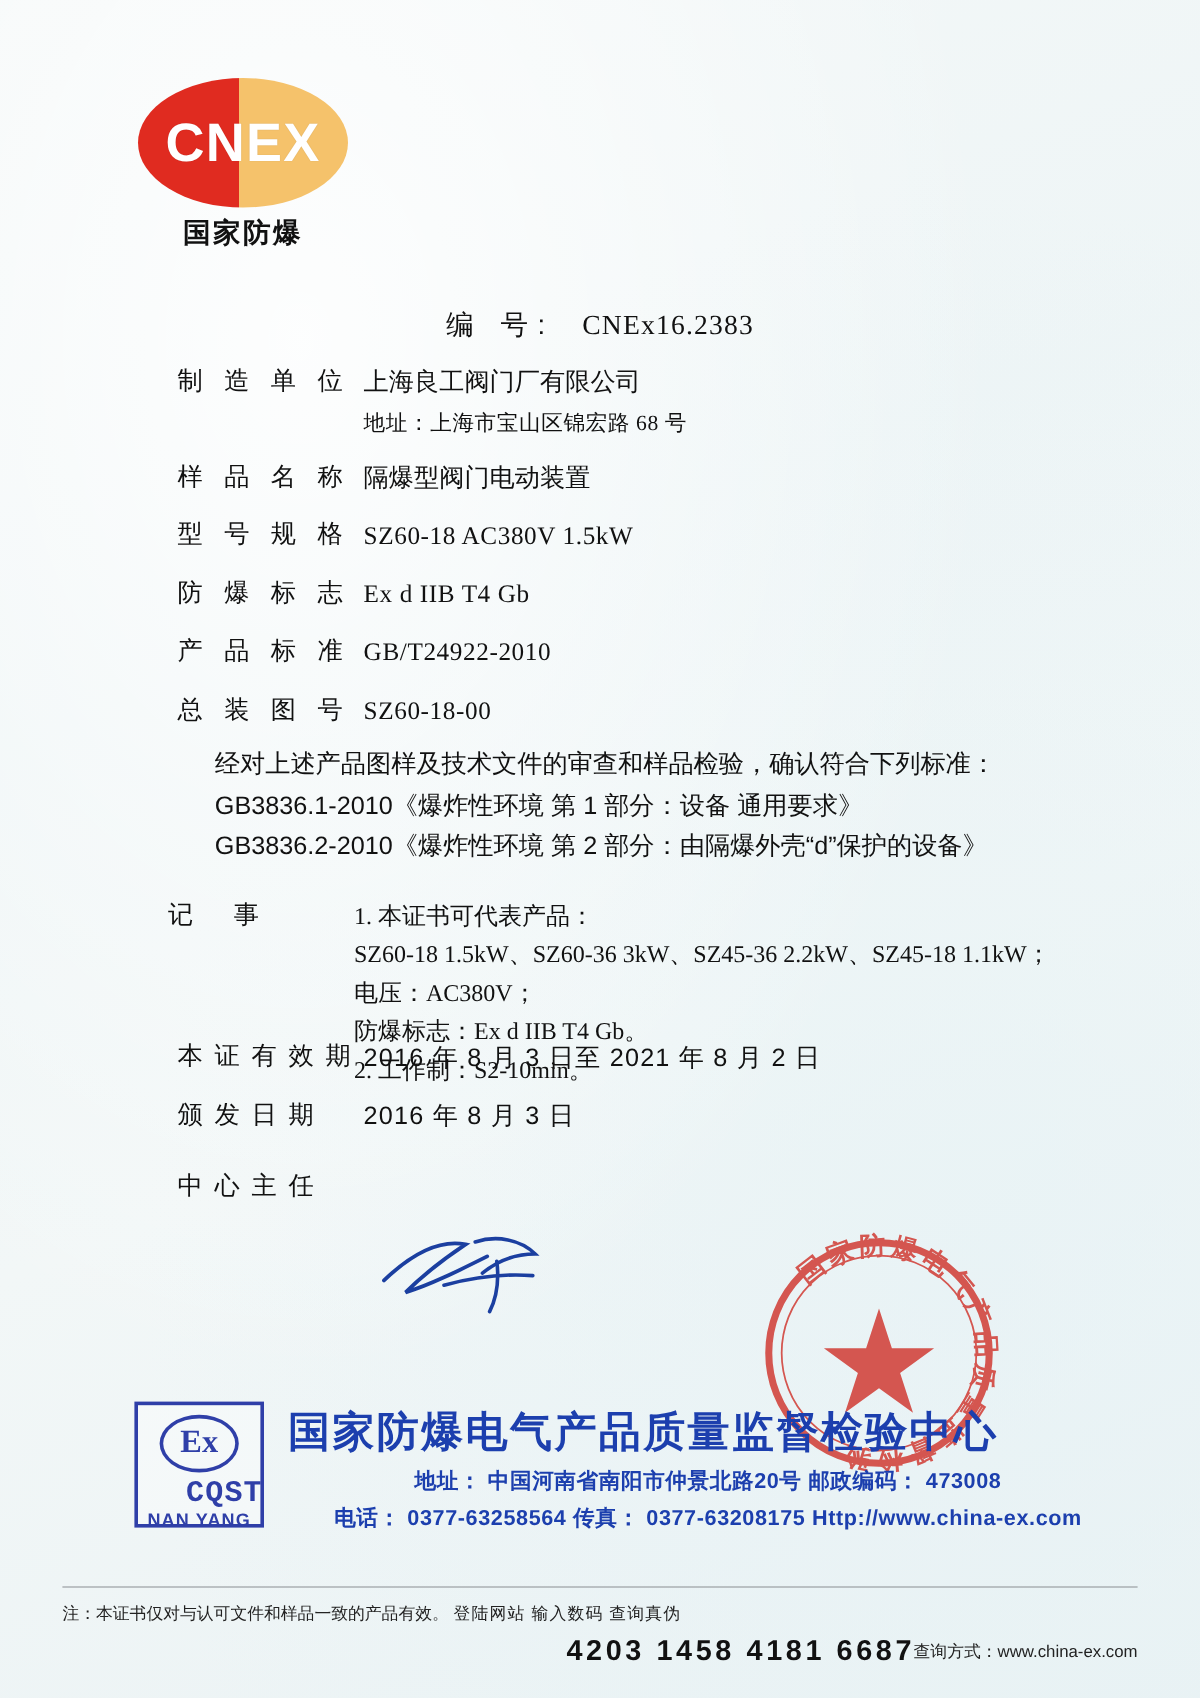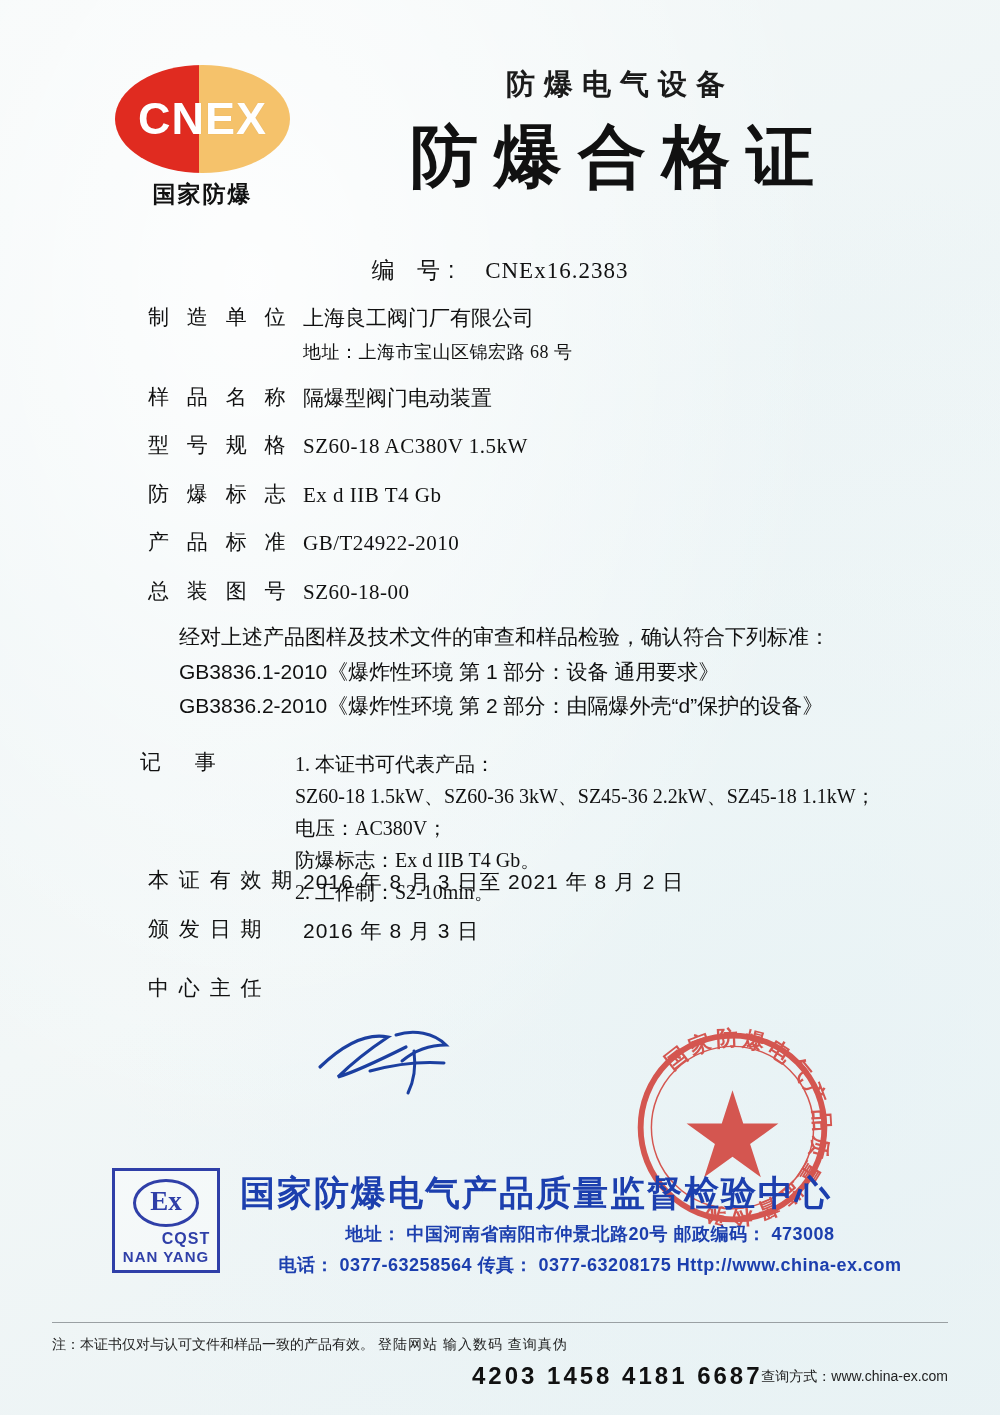--- a/index.html
+++ b/index.html
@@ -260,22 +260,22 @@
     margin: 8px auto 2px;
     border: 3px solid #2f3fa8;
     border-radius: 50%;
     font-family: "Liberation Serif", serif;
     font-size: 27px;
     font-weight: bold;
     color: #2f3fa8;
     line-height: 38px;
   }
   .ex-badge .cqst {
-    font-family: Liberation Sans, sans-serif;
-    font-size: 16px;
+    font-family: Liberation Mono, monospace;
+    font-size: 25px;
     font-weight: bold;
     color: #2f3fa8;
     letter-spacing: 1px;
     margin-top: 3px;
     padding-left: 40px;
   }
   .ex-badge .nanyang {
     font-family: "Liberation Sans", sans-serif;
     font-size: 15px;
     font-weight: bold;
@@ -371,24 +371,20 @@
 
 <div class="page">
   <div class="paper-tint"></div>
 
   <div class="header">
     <div class="logo-block">
       <div class="logo-oval">
         <span class="cnex">CNEX</span>
       </div>
       <div class="logo-caption">国家防爆</div>
-    </div>
-    <div class="title-block">
-      <div class="subtitle">防爆电气设备</div>
-      <div class="main-title">防爆合格证</div>
     </div>
   </div>
 
   <div class="cert-no">
     <span class="lbl">编 号:</span>
     <span class="val">CNEx16.2383</span>
   </div>
 
   <div class="fields">
     <div class="row">

